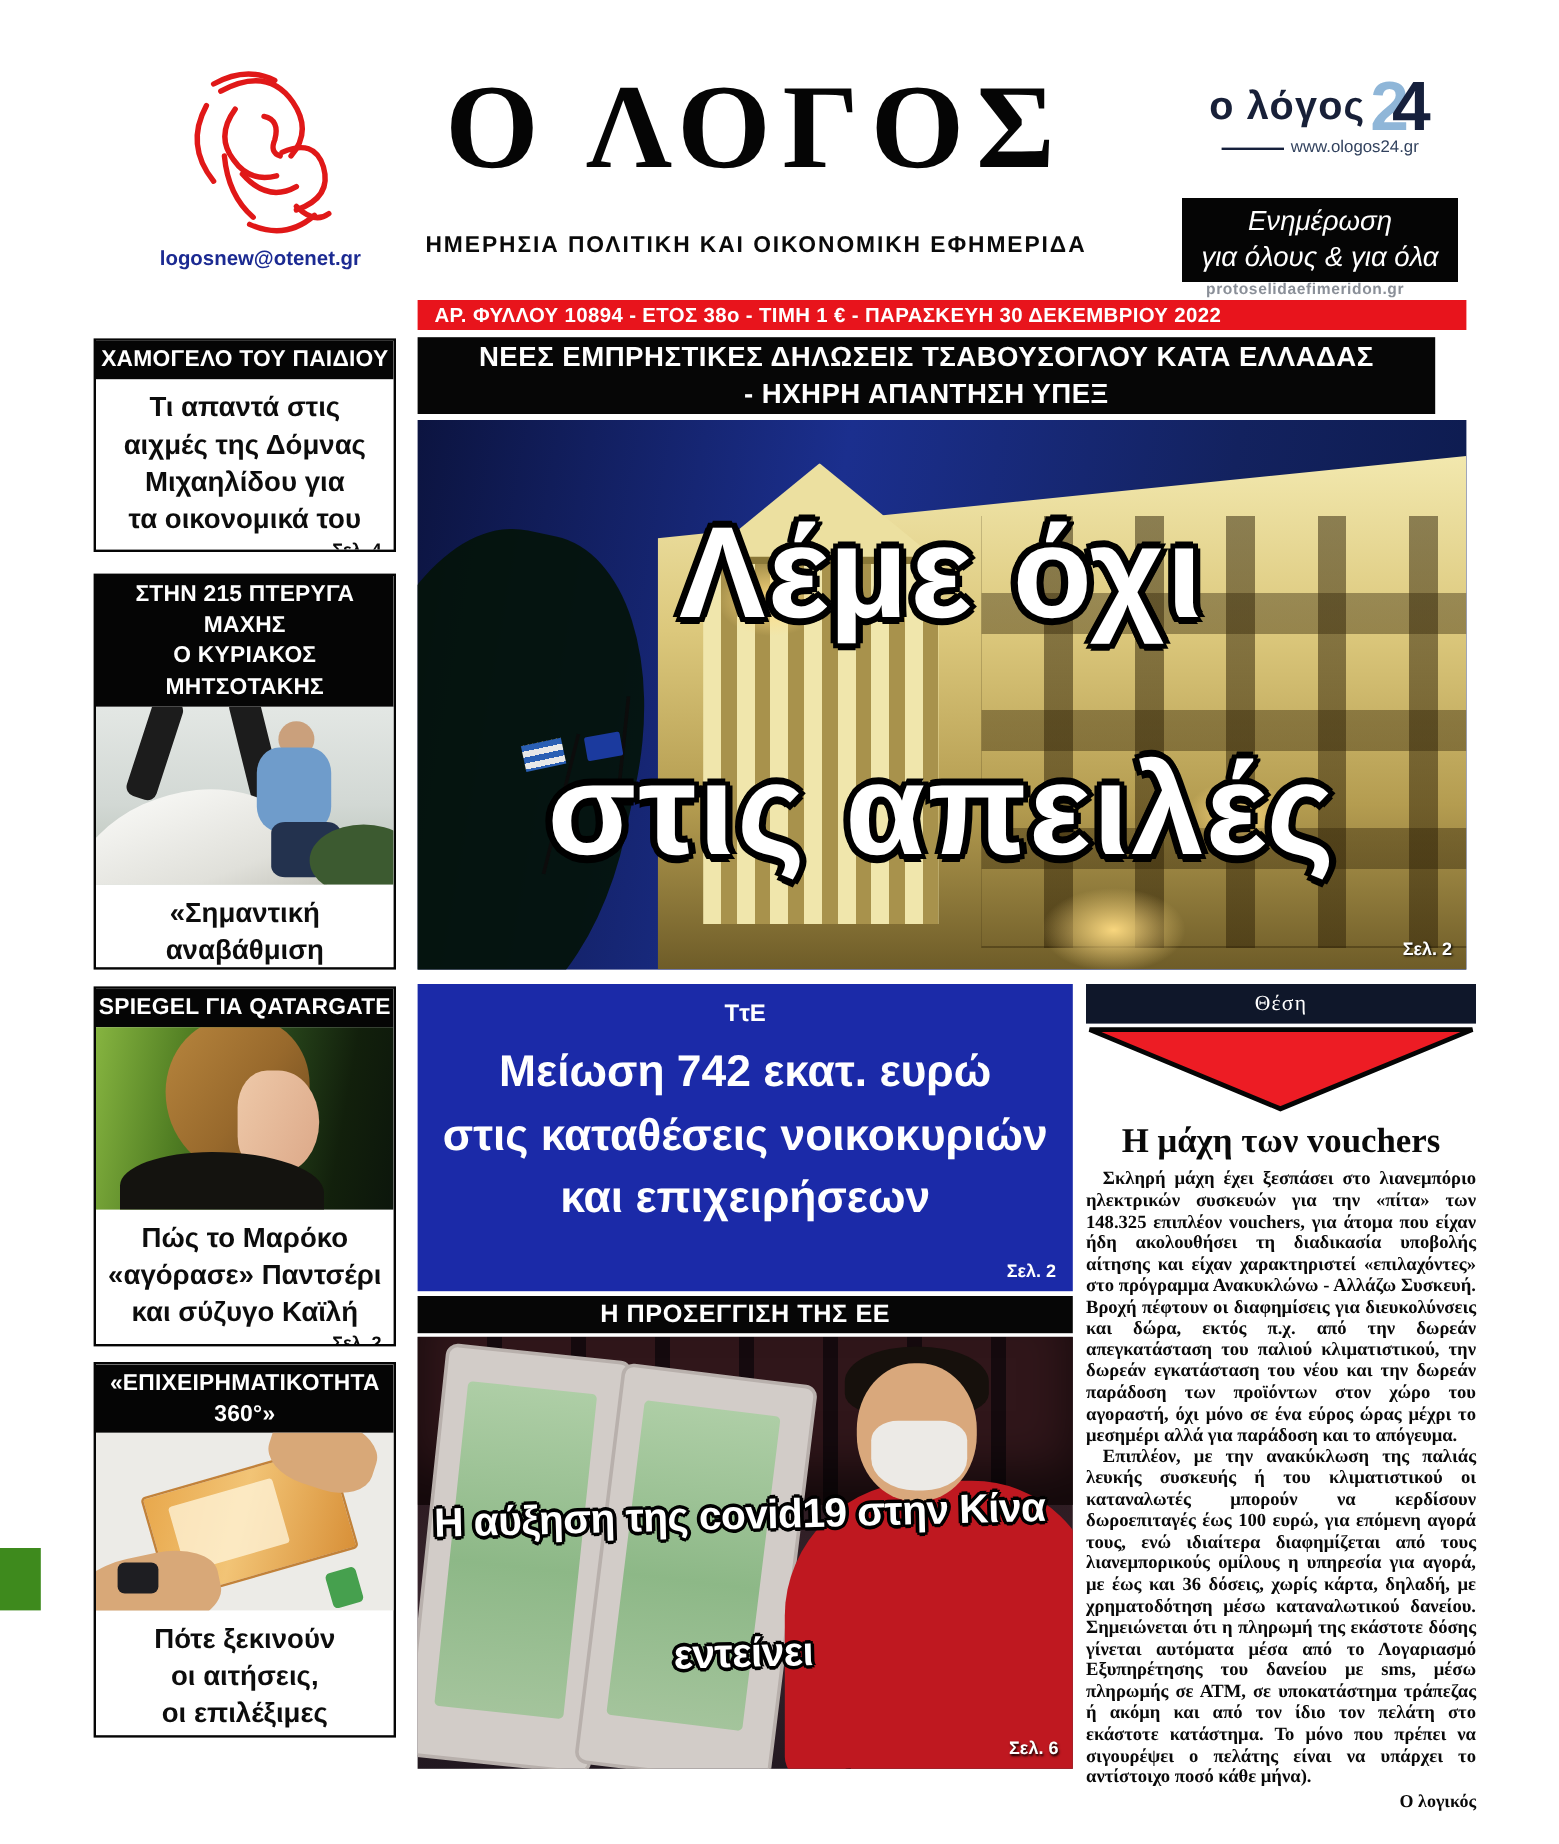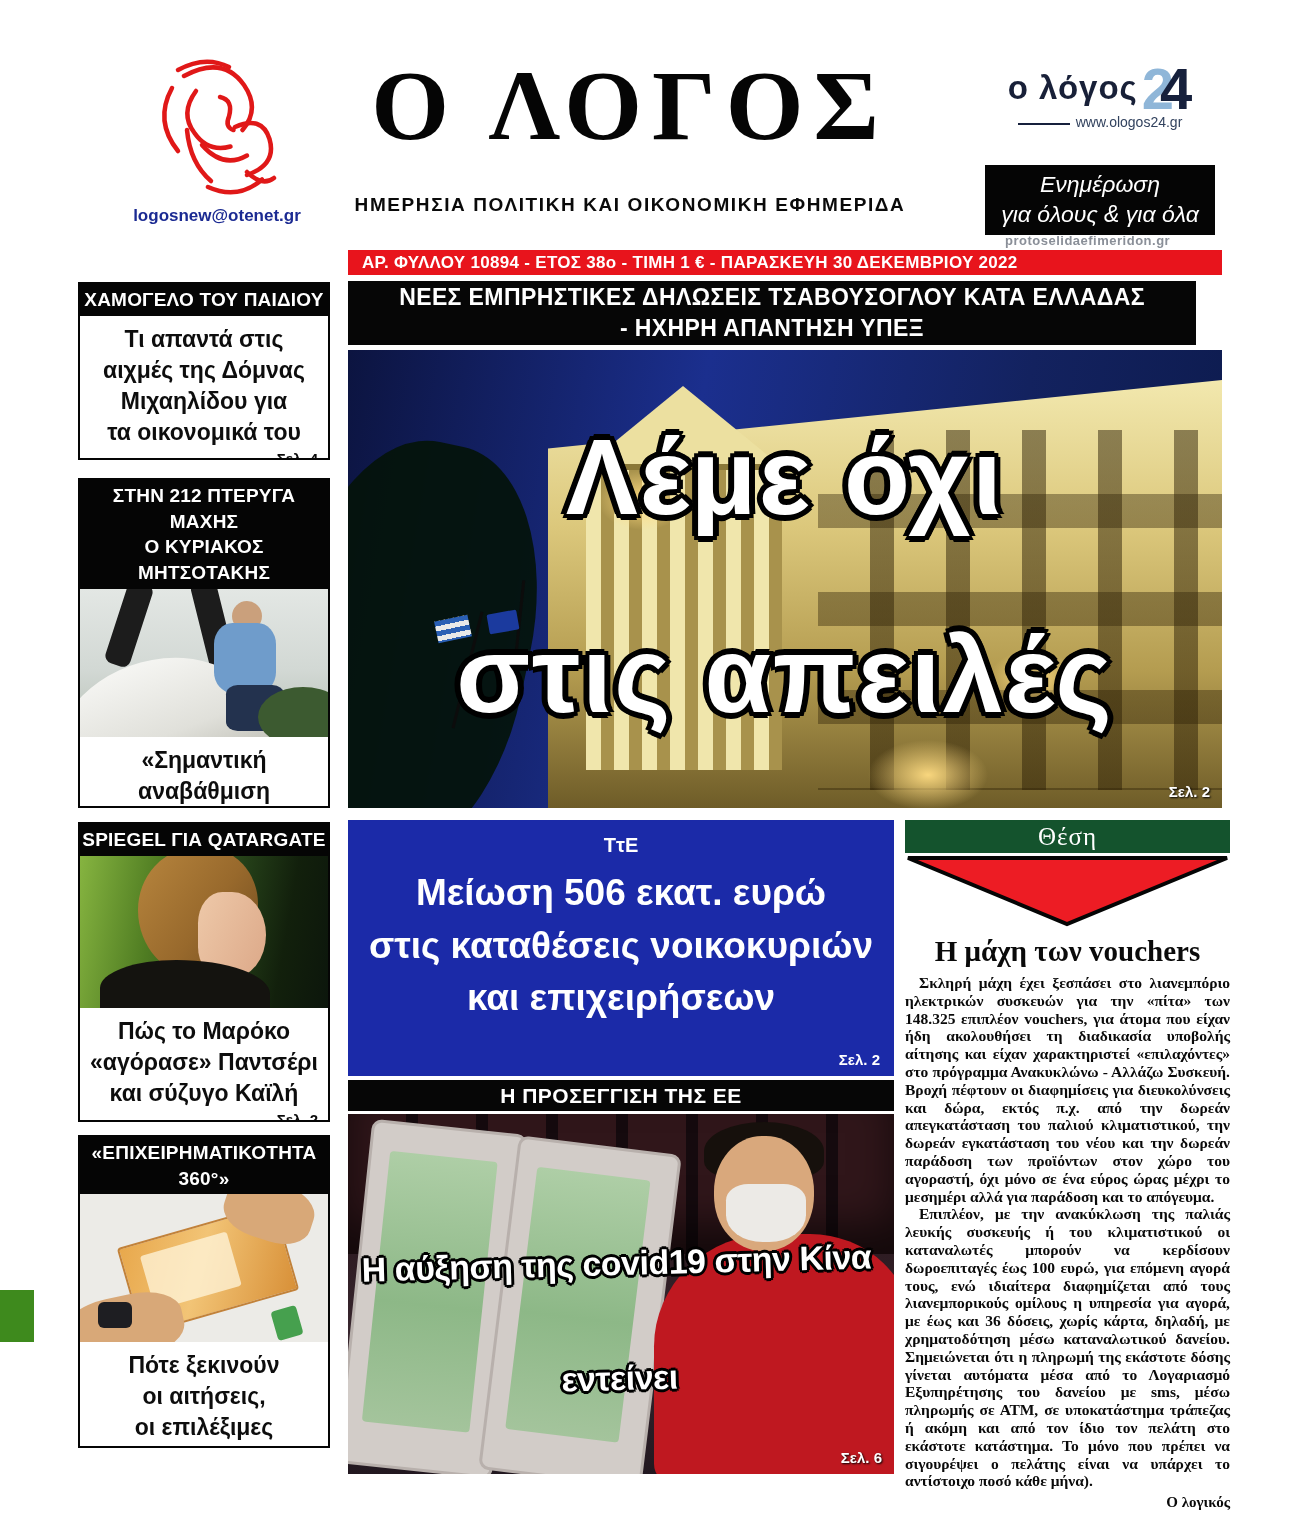--- a/index.html
+++ b/index.html
@@ -92,22 +92,22 @@
   .man-hair{right:70px;top:8px;width:120px;height:58px;background:#16100c;border-radius:55% 55% 35% 35%;}
   .man-mask{right:88px;top:70px;width:80px;height:58px;background:#eceae6;border-radius:28% 28% 46% 46%;}
   .covid-head{left:-12px;top:92px;width:570px;text-align:center;color:#fff;font-weight:bold;
       font-size:34px;line-height:115px;white-space:pre-line;letter-spacing:-0.5px;
       transform:rotate(-1.5deg);
       text-shadow:3px 0 0 #000,-3px 0 0 #000,0 3px 0 #000,0 -3px 0 #000,
                   2px 2px 0 #000,-2px 2px 0 #000,2px -2px 0 #000,-2px -2px 0 #000;}
 
   
   .thesi{left:905px;top:820px;width:325px;}
-  .thesi-bar{background:#14532d;color:#fff;height:33px;display:flex;align-items:center;justify-content:center;
-      font-family:"Liberation Serif",serif;font-size:25px;letter-spacing:1px;}
+  .thesi-bar{background:#0f172a;color:#fff;height:33px;display:flex;align-items:center;justify-content:center;
+      font-family:"Liberation Serif",serif;font-size:18px;letter-spacing:1px;}
   .thesi-tri{display:block;margin-top:2px;}
   .thesi-title{font-family:"Liberation Serif",serif;font-weight:bold;font-size:29px;text-align:center;
       margin:8px 0 6px 0;}
   .thesi-body p{font-family:"Liberation Serif",serif;font-weight:bold;font-size:15.5px;line-height:17.8px;
       text-align:justify;margin:0;text-indent:14px;}
   .thesi-sign{font-family:"Liberation Serif",serif;font-weight:bold;font-size:15px;text-align:right;margin-top:4px;}
 
   
   .side{left:78px;width:252px;border:2px solid #050505;background:#fff;box-sizing:border-box;overflow:hidden;}
   .side .kick{background:#050505;color:#fff;font-weight:bold;font-size:19px;line-height:1.35;
@@ -204,21 +204,21 @@
     <div class="abs flag-gr" style="left:88px;top:268px;transform:rotate(-12deg);"></div>
     <div class="abs flagpole" style="left:168px;top:230px;transform:rotate(6deg);"></div>
     <div class="abs flag-eu" style="left:140px;top:262px;transform:rotate(-10deg);"></div>
     <div class="abs lead-head">Λέμε όχι
 στις απειλές</div>
     <div class="abs pageref-photo">Σελ. 2</div>
   </div>
 
   <div class="abs bluebox">
     <div class="kicker">ΤτΕ</div>
-    <div class="head">Μείωση 506 εκατ. ευρώ
+    <div class="head">Μείωση 742 εκατ. ευρώ
 στις καταθέσεις νοικοκυριών
 και επιχειρήσεων</div>
     <div class="pageref">Σελ. 2</div>
   </div>
 
   <div class="abs eebar">Η ΠΡΟΣΕΓΓΙΣΗ ΤΗΣ ΕΕ</div>
 
   <div class="abs photo-covid">
     <div class="abs seats"></div>
     <div class="abs kiosk" style="left:6px;top:12px;width:150px;height:340px;transform:rotate(6deg);">
@@ -252,21 +252,21 @@
   <div class="abs side" style="top:282px;height:178px;">
     <div class="kick">ΧΑΜΟΓΕΛΟ ΤΟΥ ΠΑΙΔΙΟΥ</div>
     <div class="head">Τι απαντά στις
 αιχμές της Δόμνας
 Μιχαηλίδου για
 τα οικονομικά του</div>
     <div class="pageref">Σελ. 4</div>
   </div>
 
   <div class="abs side" style="top:478px;height:330px;">
-    <div class="kick">ΣΤΗΝ 212 ΠΤΕΡΥΓΑ ΜΑΧΗΣ
+    <div class="kick">ΣΤΗΝ 215 ΠΤΕΡΥΓΑ ΜΑΧΗΣ
 Ο ΚΥΡΙΑΚΟΣ ΜΗΤΣΟΤΑΚΗΣ</div>
     <div class="photo photo-jet">
       <div class="canopy" style="left:36px;top:-8px;width:26px;height:86px;transform:rotate(18deg);"></div>
       <div class="canopy" style="left:120px;top:-10px;width:26px;height:92px;transform:rotate(-14deg);"></div>
       <div class="fuselage"></div>
       <div class="pilot-head"></div>
       <div class="pilot-shirt"></div>
       <div class="pilot-pants"></div>
       <div class="jet-trees"></div>
     </div>

